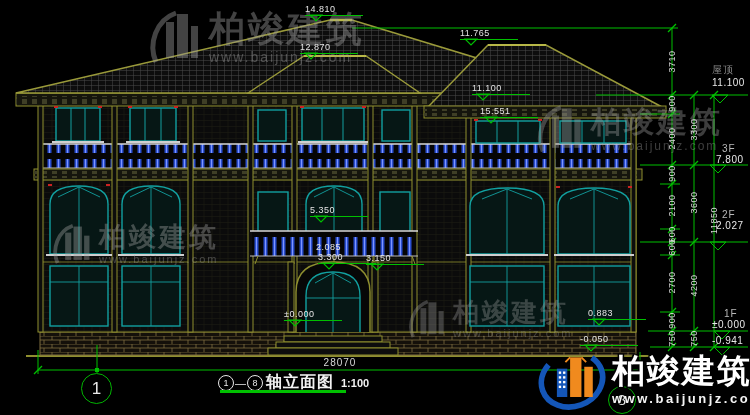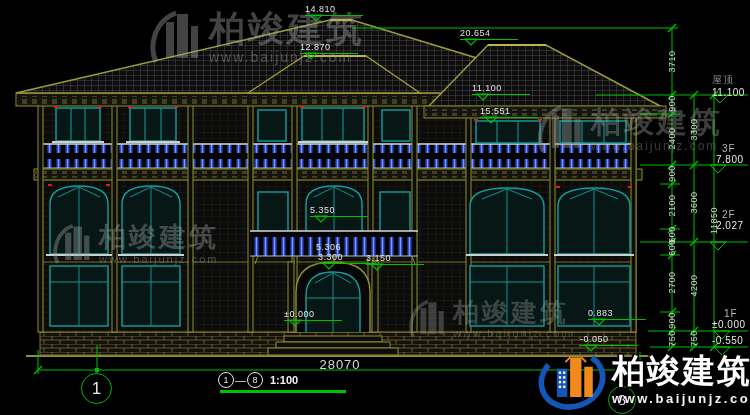--- a/index.html
+++ b/index.html
@@ -6,21 +6,21 @@
   #stage{position:relative;width:750px;height:415px;background:#000;overflow:hidden;
          font-family:"Liberation Sans", sans-serif;}
   #stage svg.base{position:absolute;left:0;top:0;z-index:1;}
   .emarker{position:absolute;z-index:10;width:58px;}
   .em-text{color:#e4e4e4;font-size:9px;line-height:9px;text-align:left;letter-spacing:0.5px;}
   .em-line{position:relative;height:1px;background:#00c000;margin-top:1px;}
   .em-tri{position:absolute;left:4px;top:-1px;}
   .em-noline .em-line{background:transparent;}
   .vdim{position:absolute;z-index:10;width:56px;text-align:center;font-size:9px;color:#d8d8d8;
         transform:rotate(-90deg);letter-spacing:0.5px;line-height:11px;}
-  .hdim{position:absolute;z-index:10;font-size:13px;color:#d8d8d8;text-align:center;letter-spacing:1px;}
+  .hdim{position:absolute;z-index:10;font-size:10px;color:#d8d8d8;text-align:center;letter-spacing:1px;}
   .floor-flag{position:absolute;z-index:10;text-align:left;}
   .ff-label{font-size:10px;color:#b8b8b8;letter-spacing:1px;}
   .ff-label.dim{color:#8a8a8a;}
   .ff-value{font-size:10px;color:#e8e8e8;letter-spacing:0.5px;}
   .axis-bubble{position:absolute;z-index:9;border:1.5px solid #00b400;border-radius:50%;
                color:#e8e8e8;text-align:center;background:transparent;}
   
   .titleblock{position:absolute;left:218px;top:372px;z-index:10;display:flex;align-items:center;color:#fff;}
   .circ-num{display:inline-flex;align-items:center;justify-content:center;width:14px;height:14px;
             border:1.3px solid #e8e8e8;border-radius:50%;font-size:9px;color:#e8e8e8;}
@@ -334,21 +334,21 @@
   </div>
   <div class="emarker" style="left:300px;top:43px">
     <div class="em-text">12.870</div>
     <div class="em-line">
         <svg class="em-tri" width="14" height="8">
           <path d="M1 1 H13 L7 7 Z" fill="none" stroke="#00c000" stroke-width="1.2"></path>
         </svg>
       </div>
   </div>
   <div class="emarker" style="left:460px;top:29px">
-    <div class="em-text">20.654</div>
+    <div class="em-text">11.765</div>
     <div class="em-line">
         <svg class="em-tri" width="14" height="8">
           <path d="M1 1 H13 L7 7 Z" fill="none" stroke="#00c000" stroke-width="1.2"></path>
         </svg>
       </div>
   </div>
   <div class="emarker" style="left:472px;top:84px">
     <div class="em-text">11.100</div>
     <div class="em-line">
         <svg class="em-tri" width="14" height="8">
@@ -366,21 +366,21 @@
   </div>
   <div class="emarker" style="left:310px;top:206px">
     <div class="em-text">5.350</div>
     <div class="em-line">
         <svg class="em-tri" width="14" height="8">
           <path d="M1 1 H13 L7 7 Z" fill="none" stroke="#00c000" stroke-width="1.2"></path>
         </svg>
       </div>
   </div>
   <div class="emarker em-noline" style="left:316px;top:243px">
-    <div class="em-text">5.306</div>
+    <div class="em-text">2.085</div>
     <div class="em-line"></div>
   </div>
   <div class="emarker" style="left:318px;top:253px">
     <div class="em-text">3.300</div>
     <div class="em-line">
         <svg class="em-tri" width="14" height="8">
           <path d="M1 1 H13 L7 7 Z" fill="none" stroke="#00c000" stroke-width="1.2"></path>
         </svg>
       </div>
   </div>
@@ -410,38 +410,38 @@
   </div>
   <div class="emarker" style="left:580px;top:335px">
     <div class="em-text">-0.050</div>
     <div class="em-line">
         <svg class="em-tri" width="14" height="8">
           <path d="M1 1 H13 L7 7 Z" fill="none" stroke="#00c000" stroke-width="1.2"></path>
         </svg>
       </div>
   </div>
 
-  <div class="floor-flag" style="left:712px;top:73px">
+  <div class="floor-flag" style="left:712px;top:63px">
     <div class="ff-label dim">屋顶</div>
     <div class="ff-value">11.100</div>
   </div>
   <div class="floor-flag" style="left:722px;top:143px">
     <div class="ff-label">3F</div>
     <div class="ff-value" style="margin-left:-6px">7.800</div>
   </div>
   <div class="floor-flag" style="left:722px;top:209px">
     <div class="ff-label">2F</div>
     <div class="ff-value" style="margin-left:-6px">2.027</div>
   </div>
   <div class="floor-flag" style="left:724px;top:308px">
     <div class="ff-label">1F</div>
     <div class="ff-value" style="margin-left:-12px">±0.000</div>
   </div>
   <div class="floor-flag" style="left:712px;top:335px">
-    <div class="ff-value">-0.550</div>
+    <div class="ff-value">-0.941</div>
   </div>
 
   <span class="vdim" style="left:644px;top:56px">3710</span>
   <span class="vdim" style="left:644px;top:98px">900</span>
   <span class="vdim" style="left:644px;top:133px">2400</span>
   <span class="vdim" style="left:644px;top:168px">900</span>
   <span class="vdim" style="left:644px;top:200px">2100</span>
   <span class="vdim" style="left:644px;top:229px">600</span>
   <span class="vdim" style="left:644px;top:242px">600</span>
   <span class="vdim" style="left:644px;top:277px">2700</span>
@@ -455,17 +455,18 @@
 
   <span class="hdim" style="left:309px;top:357px;width:62px">28070</span>
 
   <div class="axis-bubble" style="left:81px;top:373px;width:29px;height:29px;font-size:17px;line-height:29px">1</div>
   <div class="axis-bubble" style="left:608px;top:386px;width:26px;height:26px;font-size:15px;line-height:26px">8</div>
 
   <div class="titleblock">
     <span class="circ-num">1</span>
     <span class="tb-dash">—</span>
     <span class="circ-num">8</span>
+    <span class="tb-name">轴立面图</span>
     <span class="tb-scale">1:100</span>
   </div>
   <div class="tb-underline"></div>
 
 </div>
 
 </body></html>

